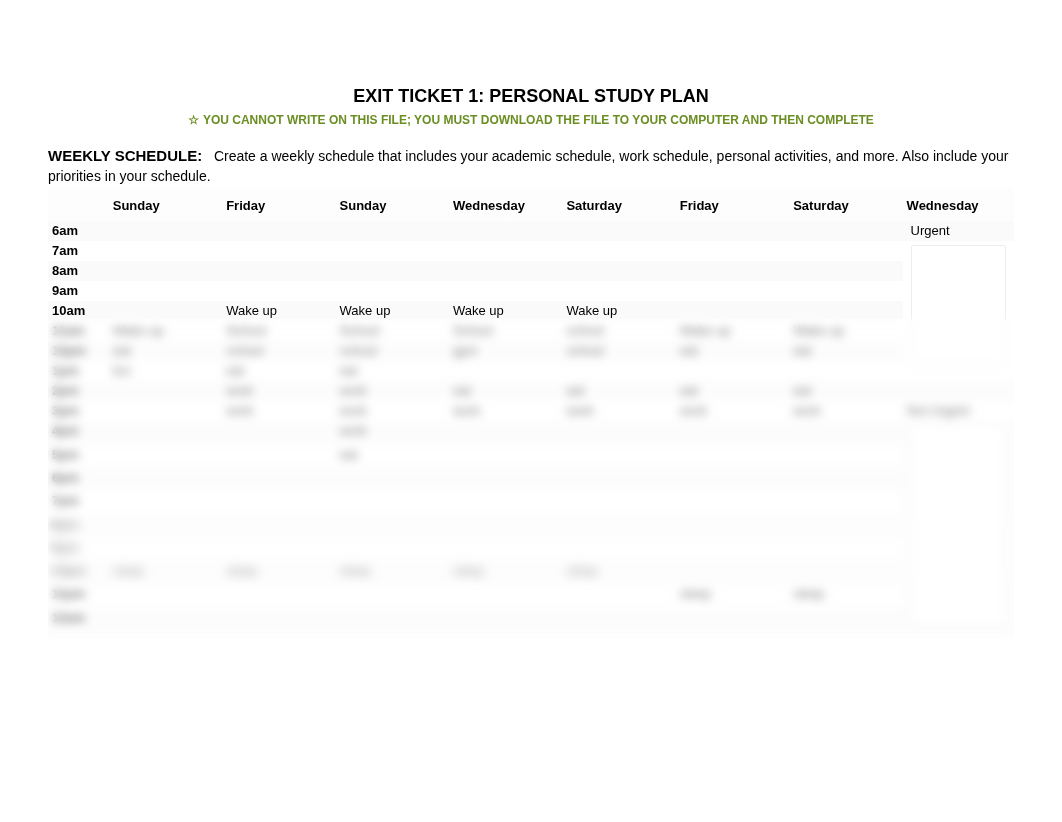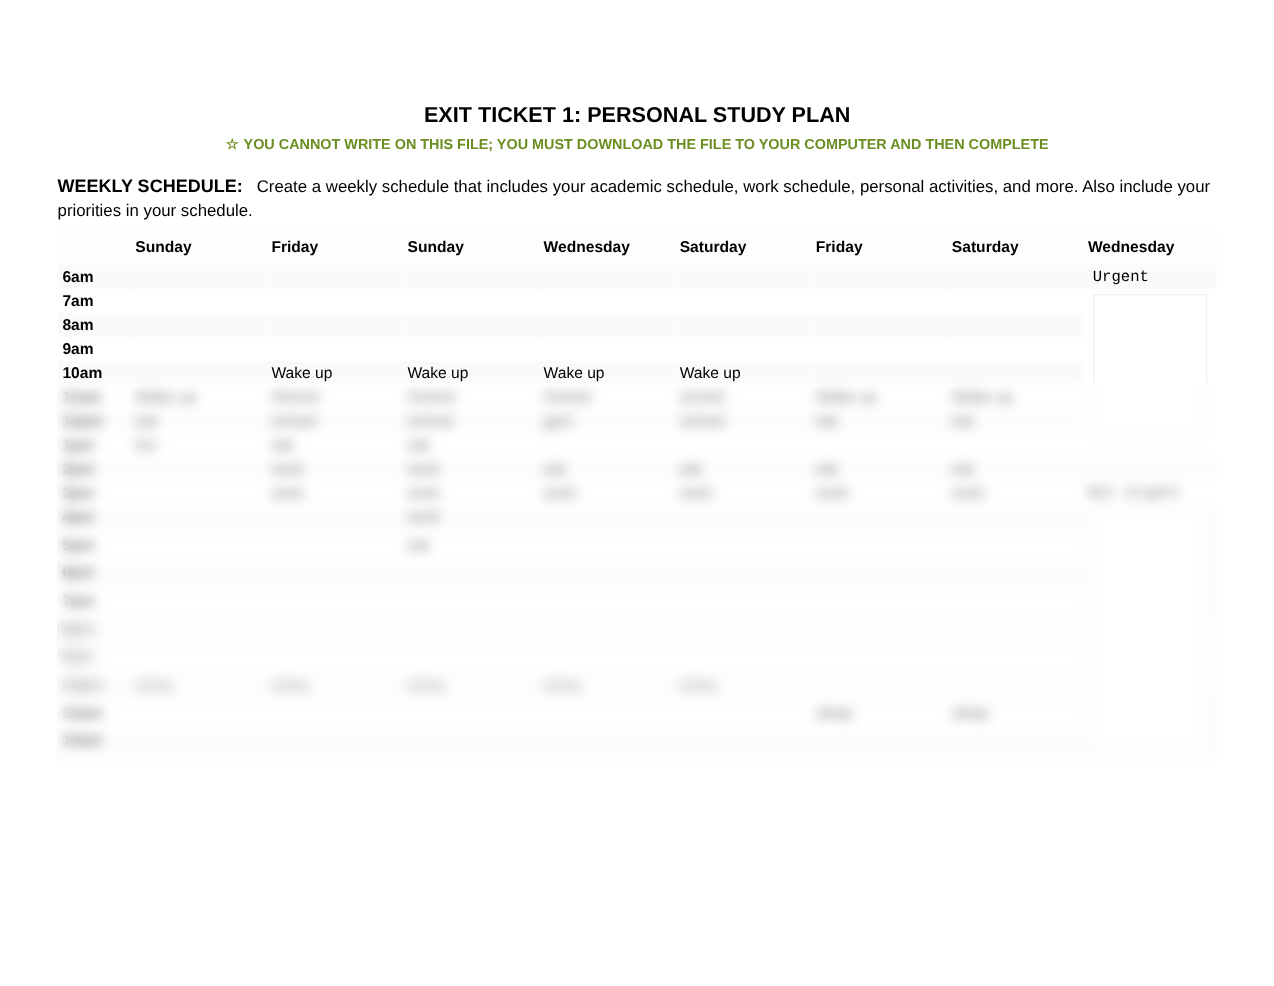--- a/index.html
+++ b/index.html
@@ -61,21 +61,21 @@
   }
   table.schedule td.time {
     font-weight: 700;
     white-space: nowrap;
   }
   table.schedule tbody tr:nth-child(odd) { background: #fafafa; }
   table.schedule tbody tr:nth-child(even){ background: #ffffff; }
   col.timecol { width: 60px; }
   col.daycol  { width: 112px; }
   col.prcol   { width: 110px; }
-  td.pri { text-align: left; font-family: Liberation Mono, monospace; }
+  td.pri { text-align: left; }
   td.pri.urgent { padding-left: 8px; }
   .pri-box {
     background: #fff;
     border: 1px solid #eee;
     height: 120px;
     margin: 2px 4px 4px 4px;
     border-radius: 2px;
   }
   
   .blur-band {

